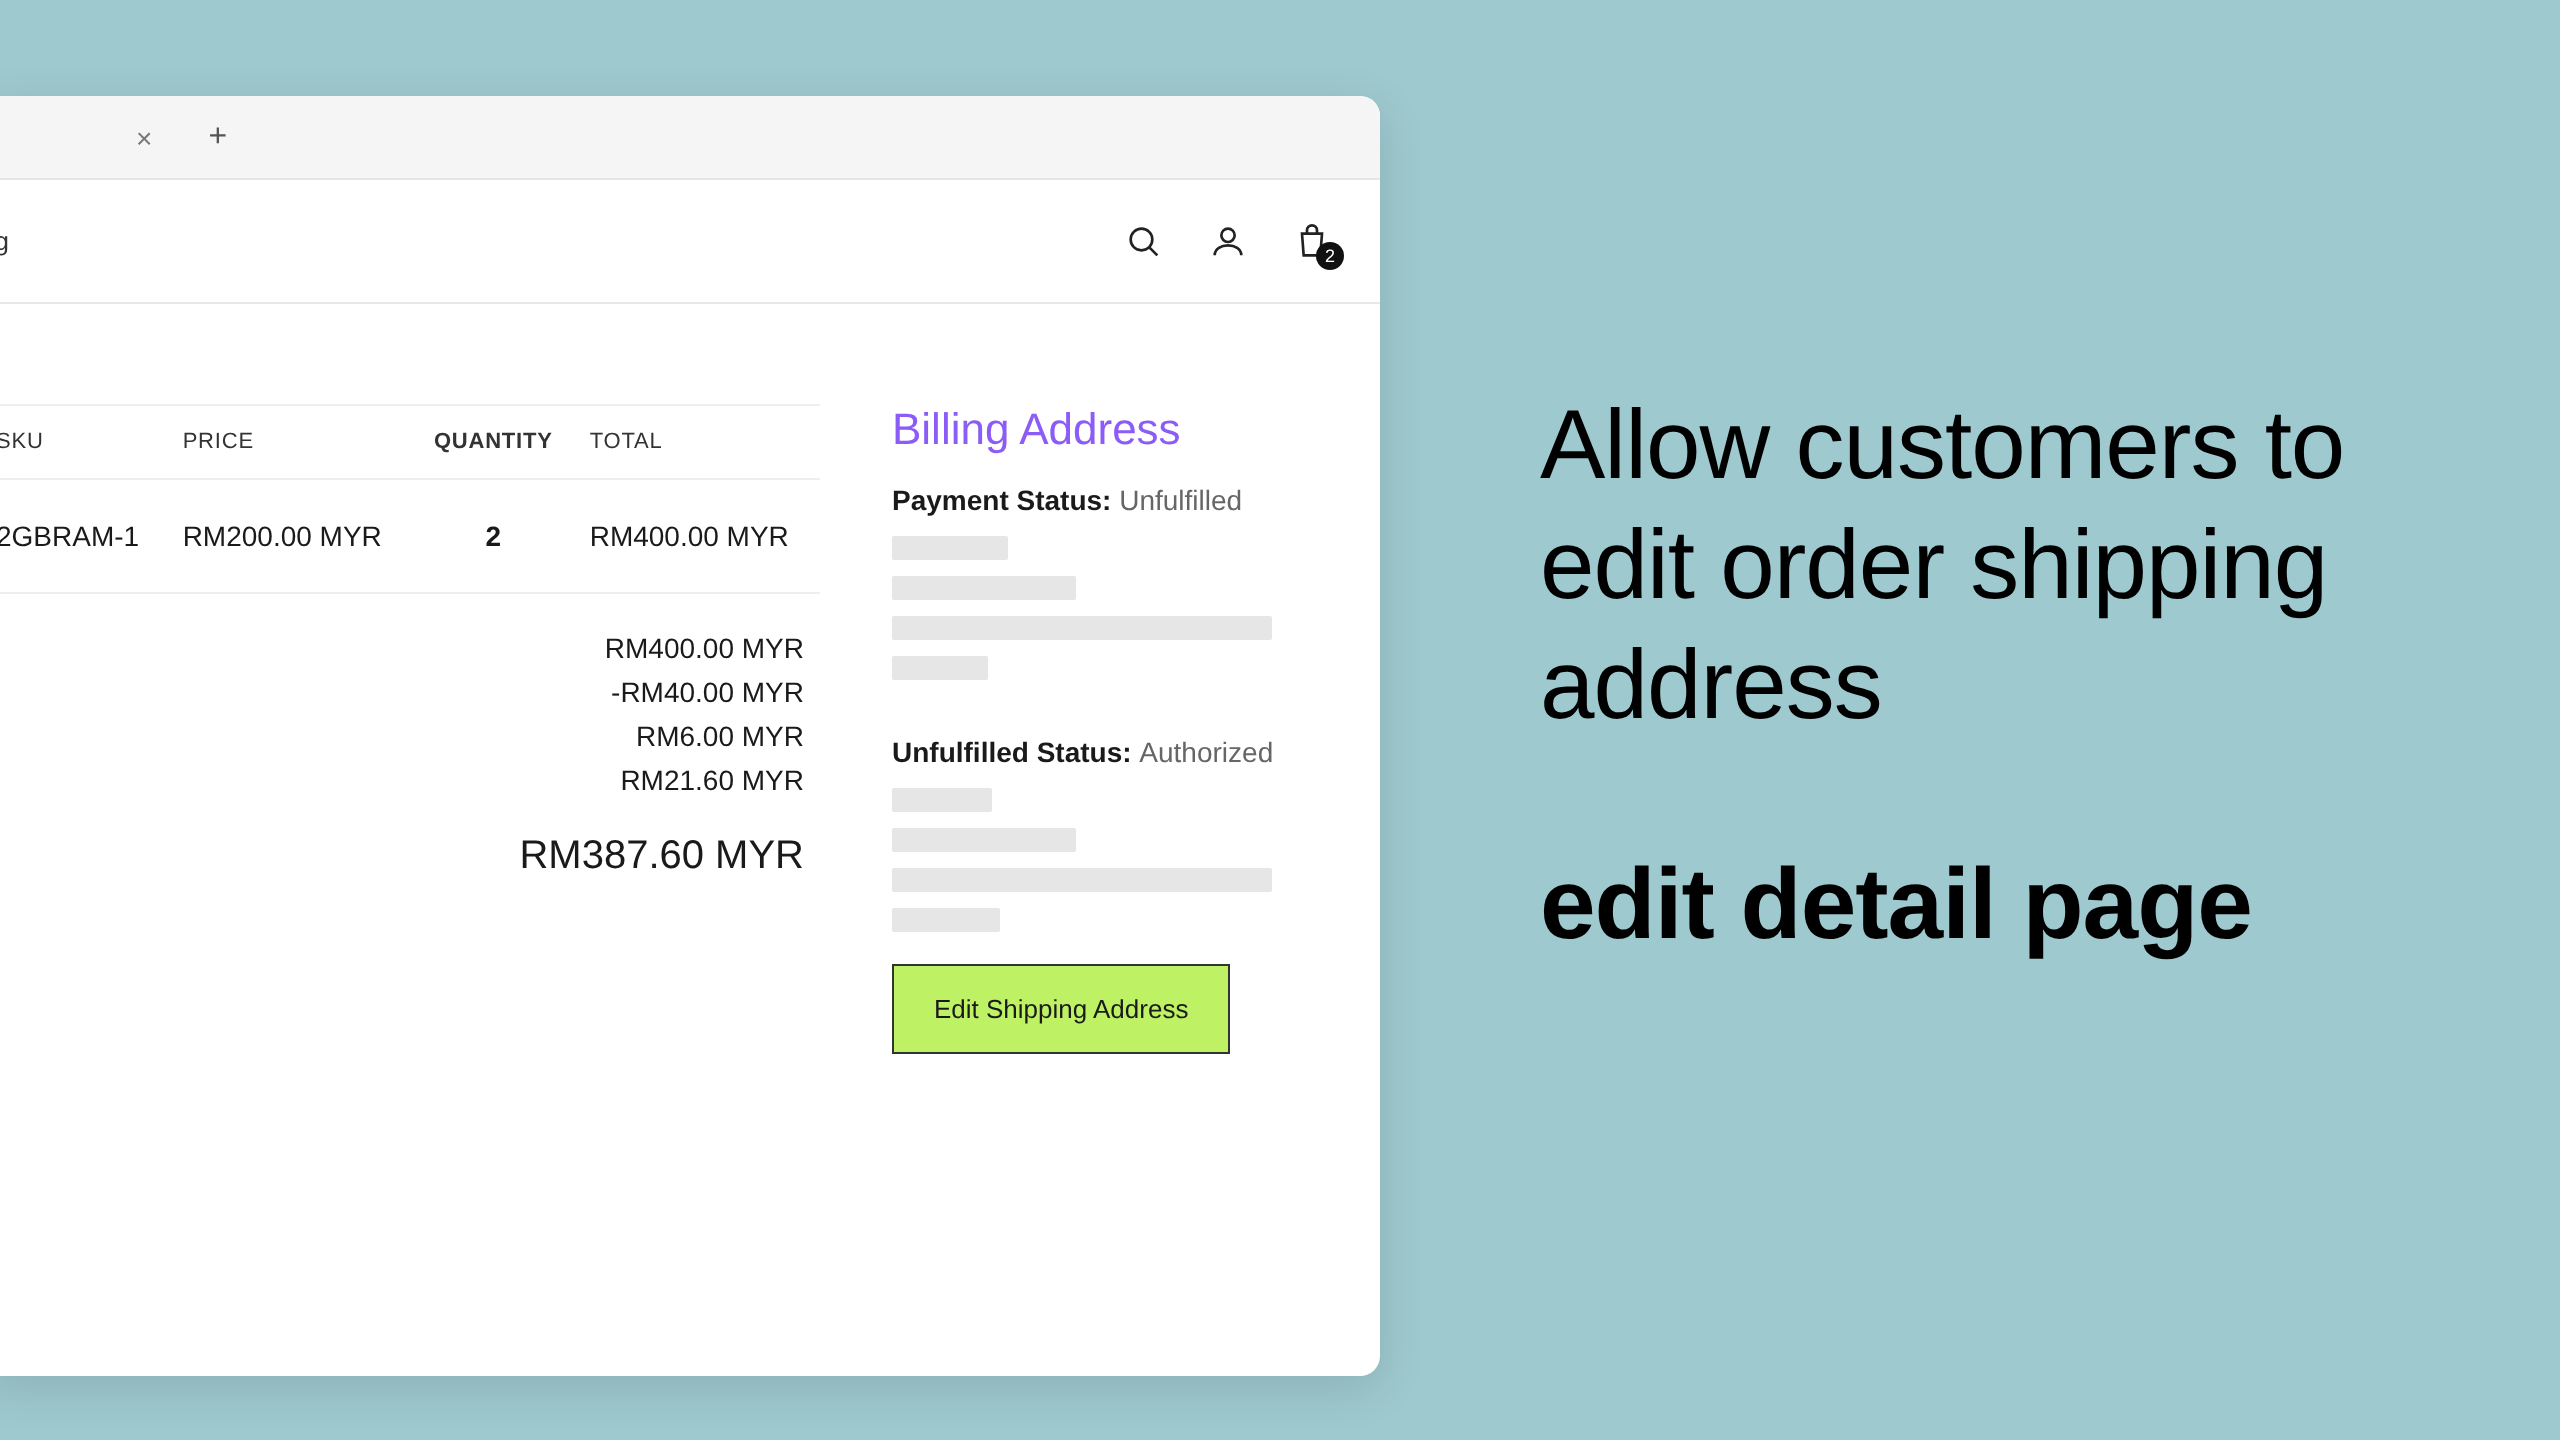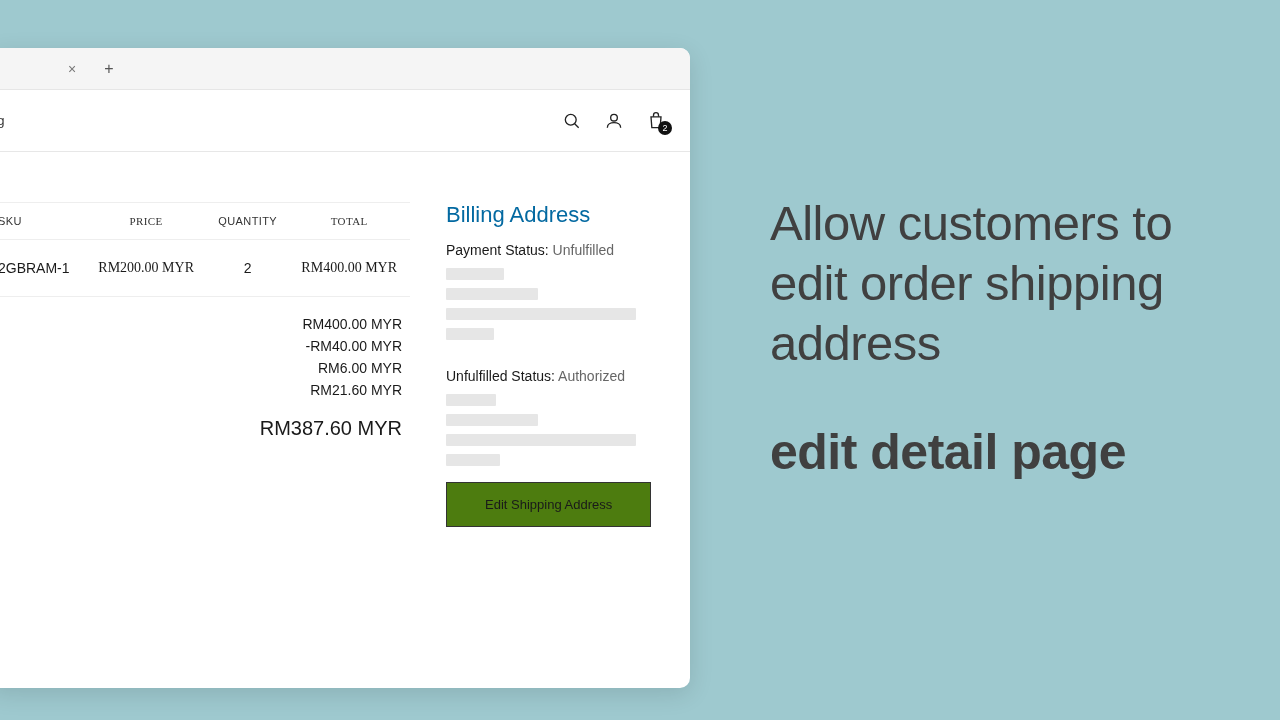--- a/index.html
+++ b/index.html
@@ -69,43 +69,43 @@
     height: calc(100% - 104px);
   }
 
   .order-col { flex: 0 0 420px; position: relative; }
 
   table.order { width:100%; border-collapse: collapse; font-size:13px; color:#1a1a1a; }
   table.order th {
     text-align:left; font-size:11px; letter-spacing:0.4px; color:#333;
     font-weight:500; padding:12px 8px; border-bottom:1px solid #eee; border-top:1px solid #eee;
   }
-  table.order th.r, table.order td.r { text-align:center;font-family:Liberation Serif, serif; }
-  table.order th.c, table.order td.c { text-align:center; }
+  table.order th.r, table.order td.r { text-align:left; }
+  table.order th.c, table.order td.c { text-align:center;font-weight:bold; }
   table.order td { padding:20px 8px; border-bottom:1px solid #eee; font-size:14px; }
 
   .totals { margin-top:16px; font-size:14px; color:#1a1a1a; }
   .totals .row { text-align:right; padding:3px 8px 3px 0; }
   .grand { font-size:20px; font-weight:500; text-align:right; padding:16px 8px 0 0; }
 
   .addr-col { flex:1; }
   .addr-block { margin-bottom:28px; }
-  .addr-title { font-size:22px; font-weight:500; color:#0369a1; margin-bottom:14px; }
+  .addr-title { font-size:22px; font-weight:500; color:#8b5cf6; margin-bottom:14px; }
   .status-line { font-size:14px; color:#666; margin-bottom:10px; }
-  .status-line .label { color:#1a1a1a; }
+  .status-line .label { color:#1a1a1a;font-weight:bold; }
   .redact { background:#e6e6e6; height:12px; margin:8px 0; border-radius:1px; }
 
   .edit-btn {
-    border:1px solid #333; background:#4d7c0f; color:#1a1a1a;
-    font-size:13px; padding:14px 38px; cursor:pointer; margin-top:8px;
+    border:1px solid #333; background:#bef264; color:#1a1a1a;
+    font-size:13px; padding:14px 20px; cursor:pointer; margin-top:8px;
     font-family: inherit;
   }
 
   
-  .copy { position:absolute; left:770px; top:194px; width:470px; color:#404040; }
+  .copy { position:absolute; left:770px; top:194px; width:470px; color:#000000; }
   .copy .line1 { font-size:49px; line-height:1.22; font-weight:400; letter-spacing:-0.5px; }
   .copy .line2 { font-size:50px; font-weight:700; margin-top:50px; letter-spacing:-0.5px; }
 </style>
 </head>
 <body>
 
 <div class="window">
 
   <div class="tabbar">
     <div class="tab">

